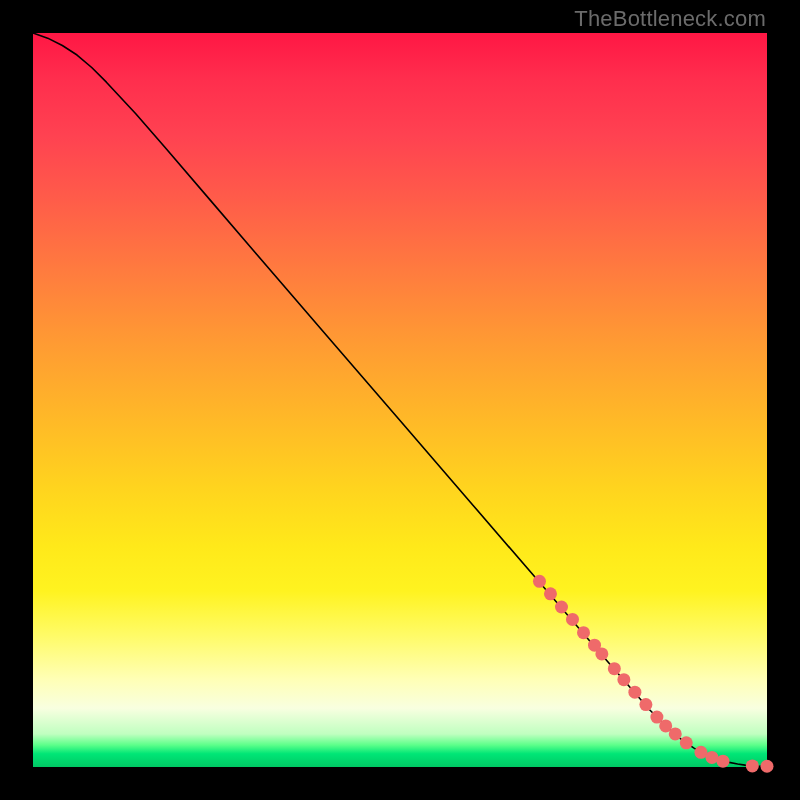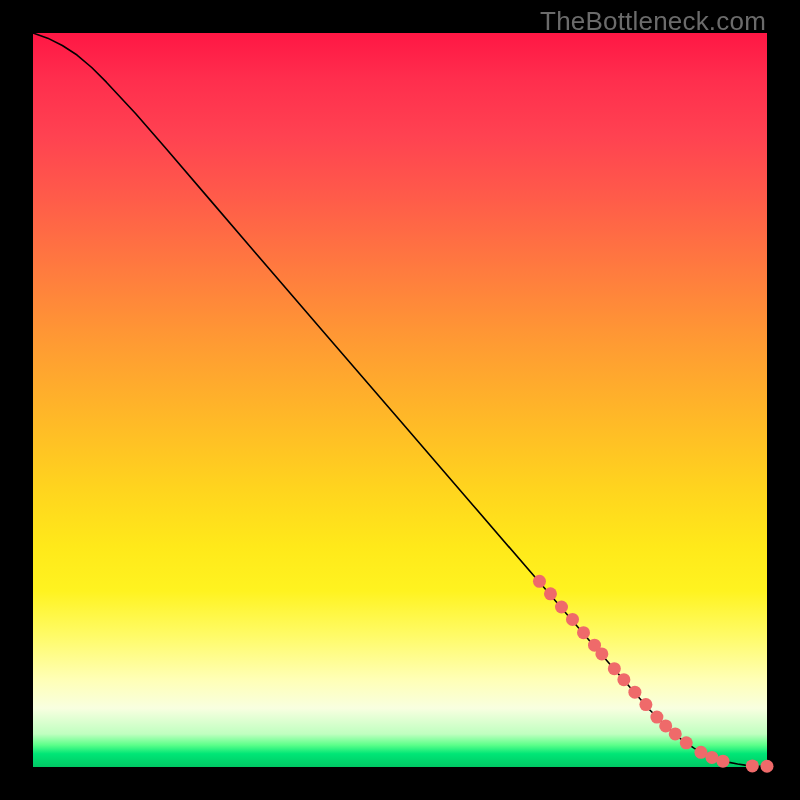--- a/index.html
+++ b/index.html
@@ -43,21 +43,21 @@
       #5cff8a 97%,
       #00e676 98.2%,
       #00c864 100%
     );
   }
   .watermark {
     position: absolute;
     top: 6px;
     right: 34px;
     color: #6b6b6b;
-    font-size: 26px;
+    font-size: 22px;
     letter-spacing: 0.2px;
     user-select: none;
     text-align: center;
   }
   svg.overlay {
     position: absolute;
     left: 33px;
     top: 33px;
     width: 734px;
     height: 734px;

